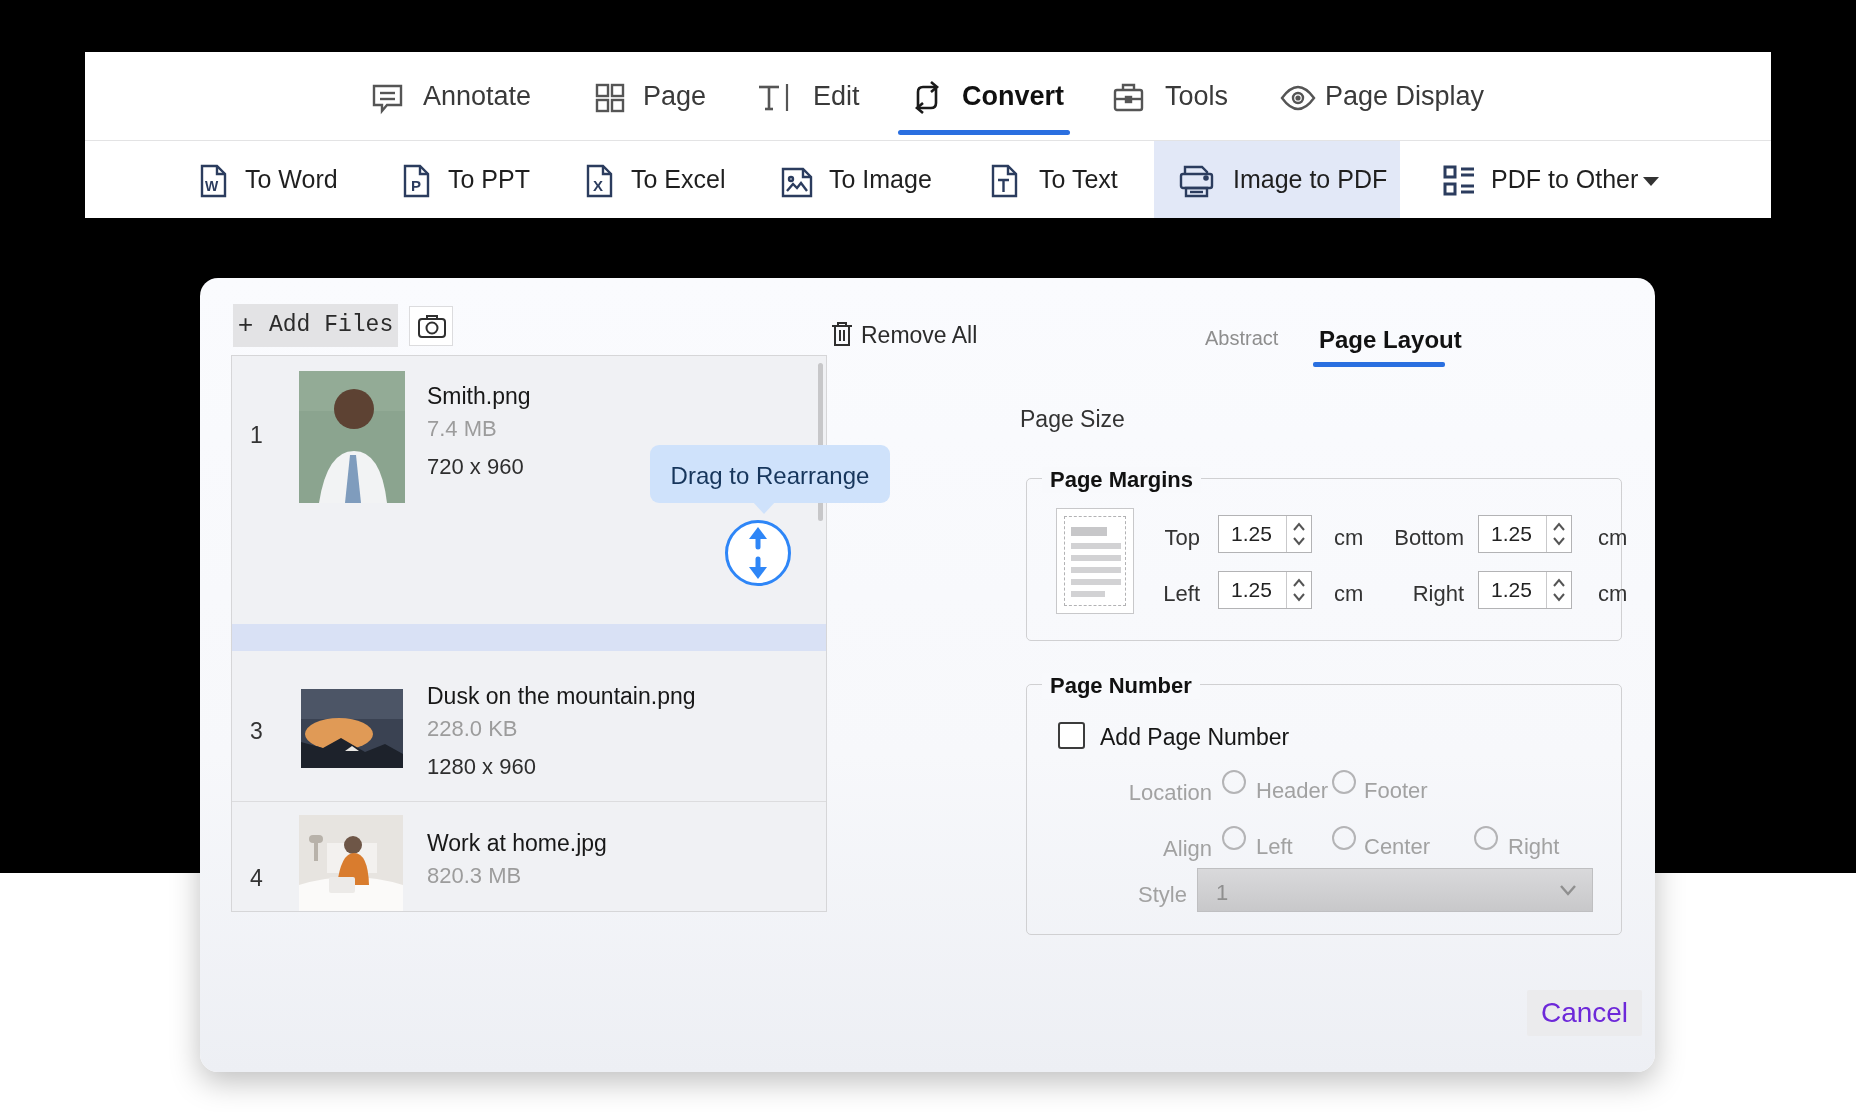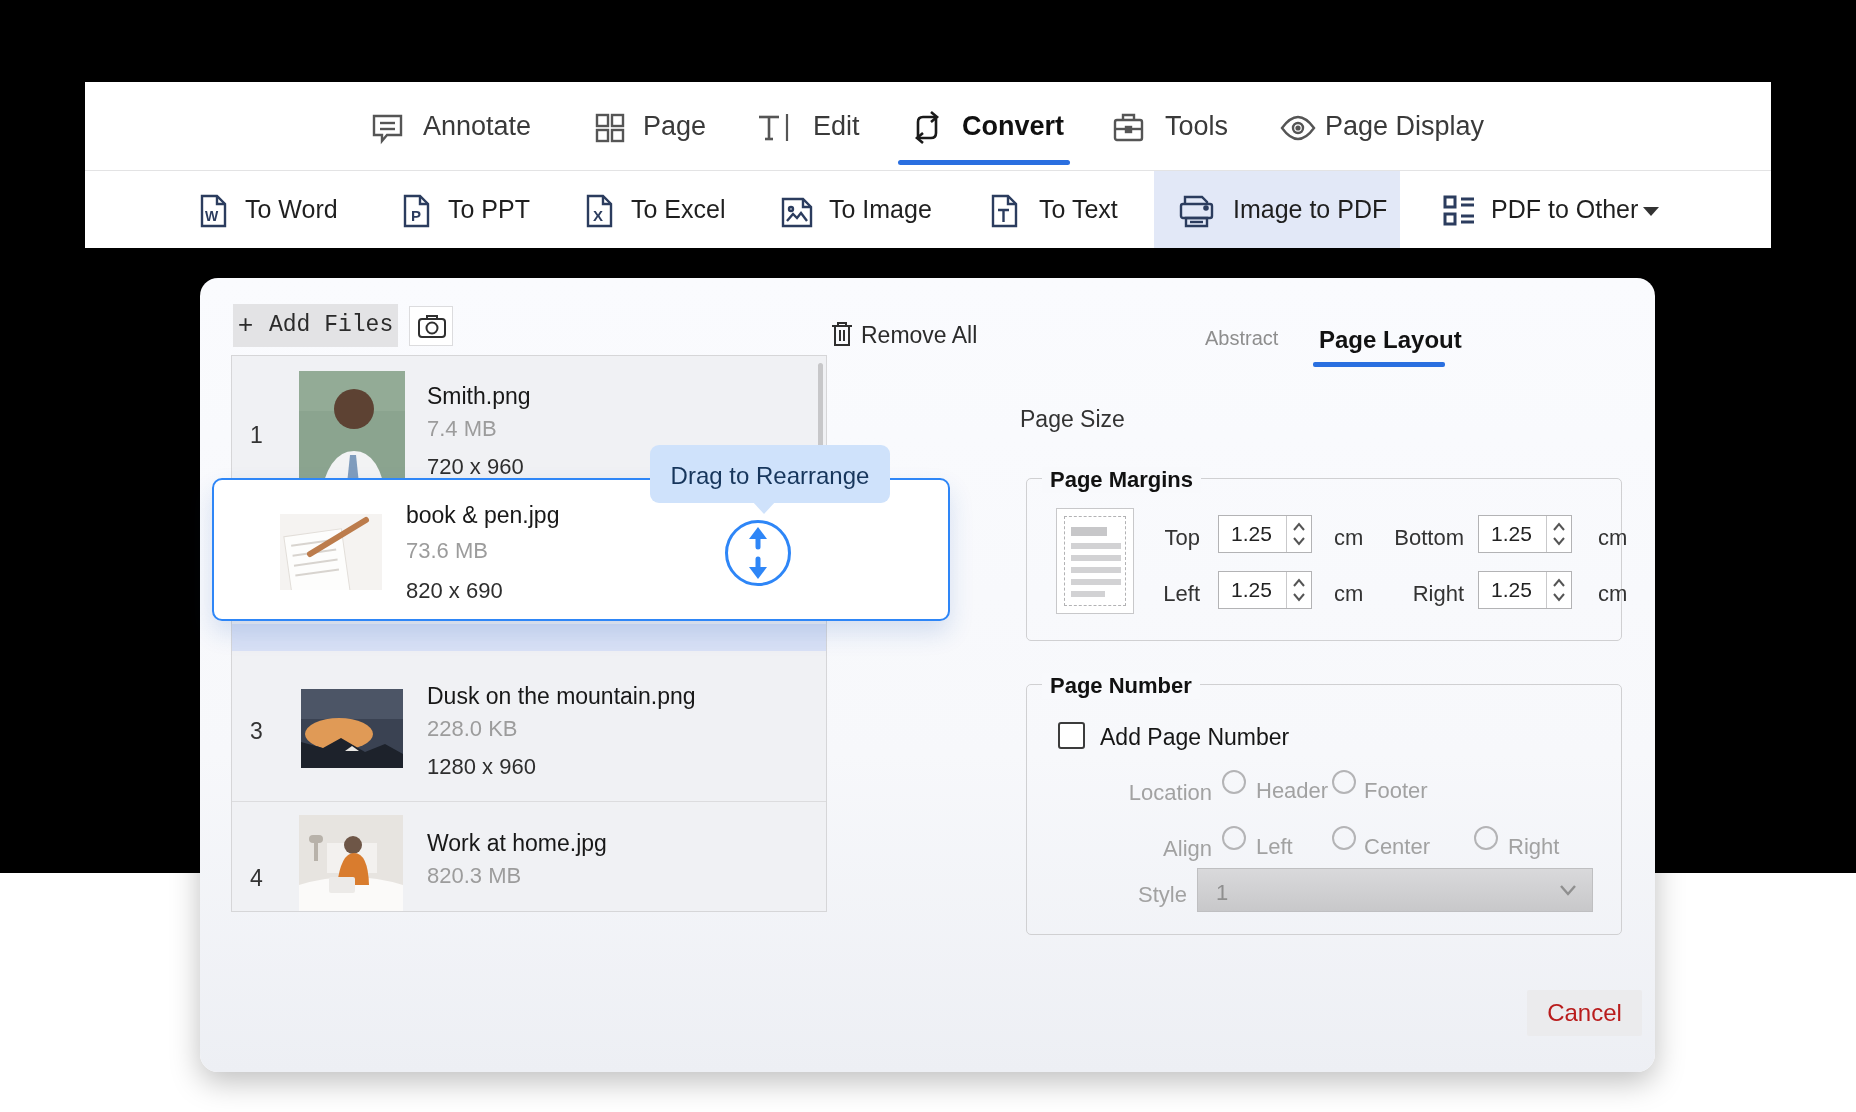--- a/index.html
+++ b/index.html
@@ -5,21 +5,21 @@
   * { margin:0; padding:0; box-sizing:border-box; }
   html,body { width:1856px; height:1112px; }
   body { position:relative; background:#000; font-family:"Liberation Sans", sans-serif; overflow:hidden; }
   .abs { position:absolute; }
   .lbl { position:absolute; line-height:1; white-space:nowrap; }
 
   
   #white-band { left:0; top:873px; width:1856px; height:239px; background:#fff; }
 
   
-  #toolbar { left:85px; top:52px; width:1686px; height:166px; background:#fff;margin-top:30px; }
+  #toolbar { left:85px; top:52px; width:1686px; height:166px; background:#fff; }
   #toolbar .divider { position:absolute; left:0; top:88px; width:100%; height:1px; background:#e3e3e4; }
   .tab-label { font-size:27px; color:#3a3a3a; }
   .tab-label.active { color:#101010; font-weight:700; }
   #convert-underline { left:813px; top:78px; width:172px; height:5px; background:#2a6fe0; border-radius:3px; }
   .cv-label { font-size:25px; color:#1f1f1f; }
   #imgpdf-highlight { left:1069px; top:89px; width:246px; height:77px; background:#e2e8f7; }
   .icon-box { position:absolute; }
 
   
   #dialog { left:200px; top:278px; width:1455px; height:794px; border-radius:18px;
@@ -69,21 +69,21 @@
   .field-label { position:absolute; font-size:22px; color:#333; text-align:right; }
   .dis { color:#a2a2a2 !important; }
   .radio { position:absolute; width:24px; height:24px; border:2.5px solid #b4b4b6; border-radius:50%; background:transparent; }
   #add-pn-checkbox { left:858px; top:444px; width:27px; height:27px; border:2.5px solid #3c3c3c; border-radius:3px; background:#fff; }
   #style-dd { left:997px; top:590px; width:396px; height:44px; background:linear-gradient(180deg,#d9d9db,#c8c8ca); border:1px solid #bfbfc1; }
   #style-dd .val { position:absolute; left:18px; top:11px; font-size:22px; color:#8f8f8f; }
 
   #convert-btn { left:1095px; top:712px; width:220px; height:46px; border:none; border-radius:2px;
     background:linear-gradient(135deg,#8da1bd 0%,#aebdd2 60%,#c3cfdf 100%); color:#fff; font-size:22px; font-family:inherit; }
   #cancel-btn { left:1327px; top:712px; width:115px; height:46px; border:none; border-radius:2px;
-    background:#ebebed; color:#b91c1c; font-size:24px; font-family:inherit; }
+    background:#ebebed; color:#6d28d9; font-size:28px; font-family:inherit; }
 </style>
 </head>
 <body>
 
 <div class="abs" id="white-band"></div>
 
 <div class="abs" id="toolbar">
 
   <span class="icon-box" style="left:284px;top:27px">
     <svg width="37" height="37" viewBox="0 0 37 37" fill="none" stroke="#555" stroke-width="2.4">
@@ -290,38 +290,20 @@
           <rect x="30" y="62" width="26" height="16" rx="2" fill="#eceae8"></rect>
         </svg>
       </div>
       <div class="f-name" style="left:195px;top:474px">Work at home.jpg</div>
       <div class="f-size" style="left:195px;top:507px">820.3 MB</div>
     </div>
 
     <div class="abs" id="scrollbar-thumb"></div>
   </div>
 
-  <div class="abs" id="drag-card">
-    <div class="thumb" style="left:66px;top:34px;width:102px;height:76px">
-      <svg width="102" height="76" viewBox="0 0 102 76">
-        <rect width="102" height="76" fill="#f5f3f1"></rect>
-        <g transform="rotate(-8 40 50)">
-            <rect x="8" y="18" width="58" height="70" fill="#fdfdfc" stroke="#e2ded9"></rect>
-        <line x1="14" y1="28" x2="58" y2="28" stroke="#d8d4cf" stroke-width="2"></line>
-            <line x1="14" y1="38" x2="58" y2="38" stroke="#d8d4cf" stroke-width="2"></line>
-        <line x1="14" y1="48" x2="58" y2="48" stroke="#d8d4cf" stroke-width="2"></line>
-            <line x1="14" y1="58" x2="58" y2="58" stroke="#d8d4cf" stroke-width="2"></line>
-          </g>
-        <line x1="30" y1="40" x2="86" y2="6" stroke="#bc7c4c" stroke-width="6" stroke-linecap="round"></line>
-      </svg>
-    </div>
-    <div class="f-name" style="left:192px;top:22px">book &amp; pen.jpg</div>
-    <div class="f-size" style="left:192px;top:58px">73.6 MB</div>
-    <div class="f-dims" style="left:192px;top:98px">820 x 690</div>
-  </div>
 
   <div class="abs" id="drag-tooltip">
     <div class="txt">Drag to Rearrange</div>
   </div>
   <div class="abs" id="tooltip-pointer"></div>
   <div class="abs" id="drag-circle">
     <svg width="60" height="60" viewBox="0 0 60 60">
       <g fill="none" stroke="#2e86f7" stroke-width="5" stroke-linecap="round">
         <line x1="30" y1="14" x2="30" y2="24"></line>
           <line x1="30" y1="36" x2="30" y2="46"></line>

